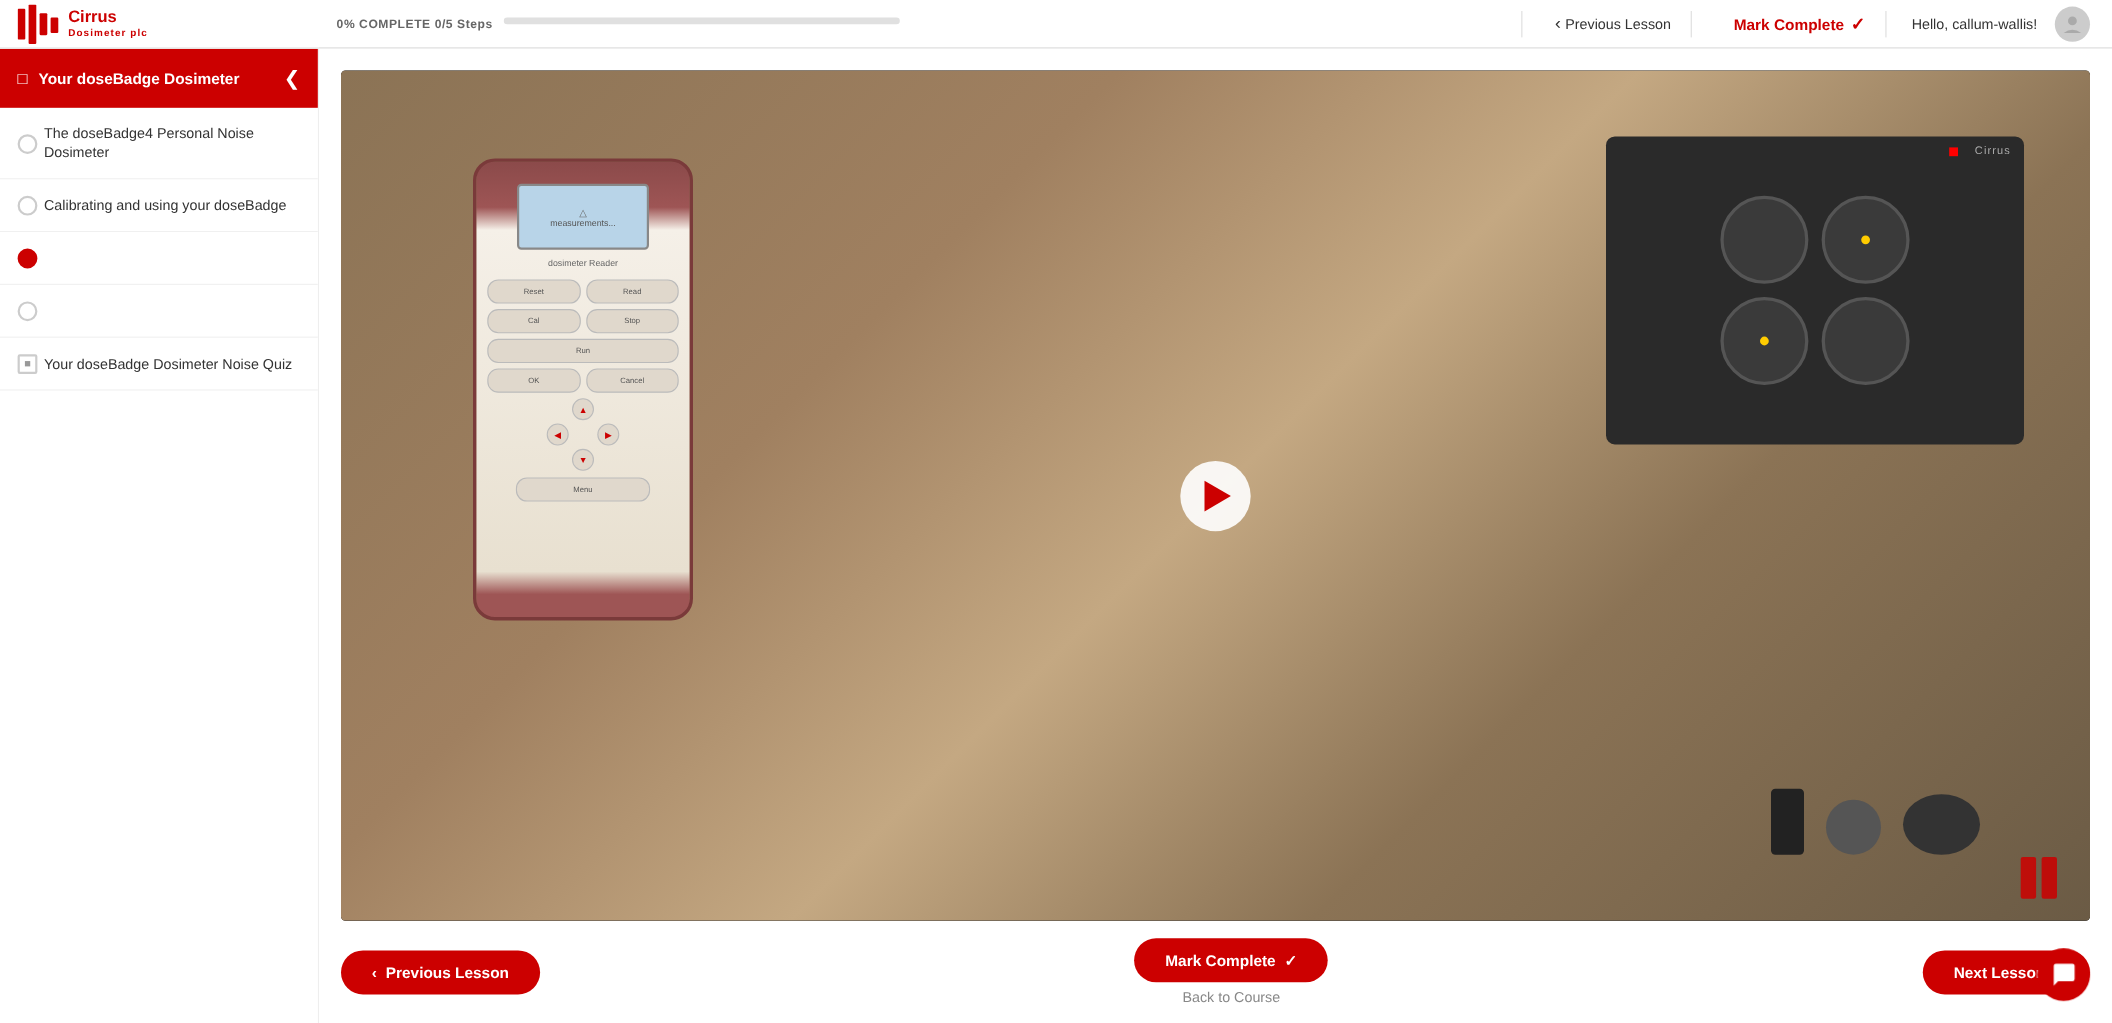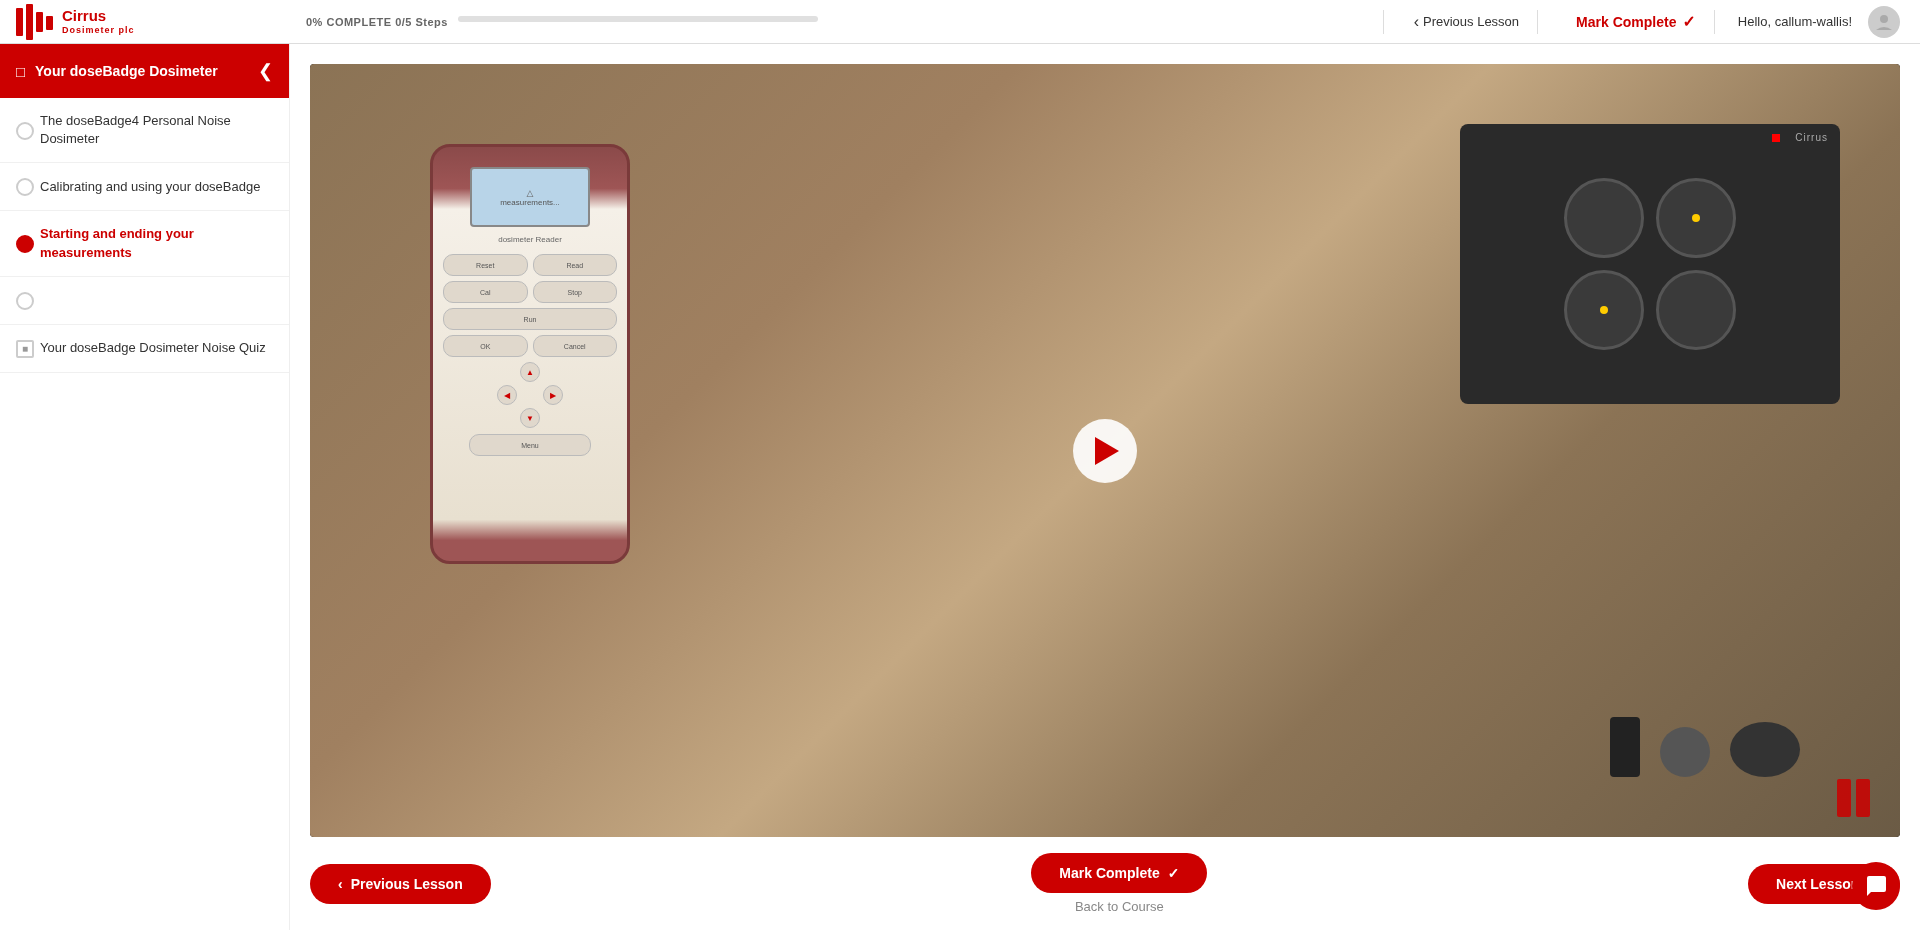--- a/index.html
+++ b/index.html
@@ -502,21 +502,20 @@
     <div class="sidebar-item">
       <div class="sidebar-item-circle"></div>
       <span class="sidebar-item-text">The doseBadge4 Personal Noise Dosimeter</span>
     </div>
     <div class="sidebar-item">
       <div class="sidebar-item-circle"></div>
       <span class="sidebar-item-text">Calibrating and using your doseBadge</span>
     </div>
     <div class="sidebar-item active">
       <div class="sidebar-item-circle active"></div>
-      <span class="sidebar-item-text">Starting and ending your measurements</span>
     </div>
     <div class="sidebar-item">
       <div class="sidebar-item-circle"></div>
     </div>
     <div class="sidebar-item">
       <div class="sidebar-item-circle quiz">■</div>
       <span class="sidebar-item-text">Your doseBadge Dosimeter Noise Quiz</span>
     </div>
   </div>
 

